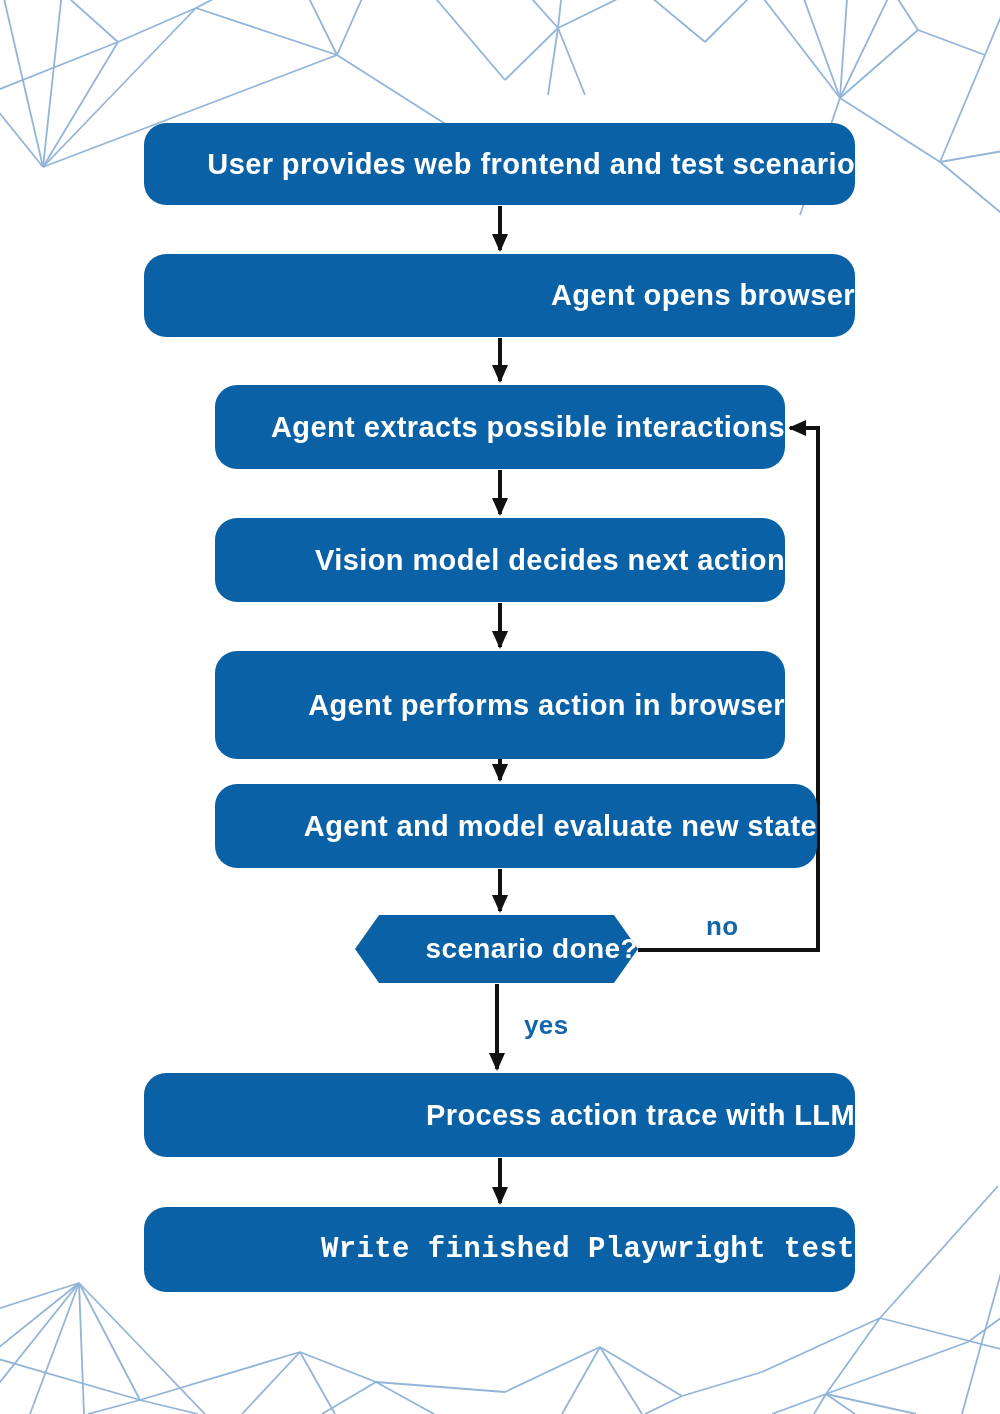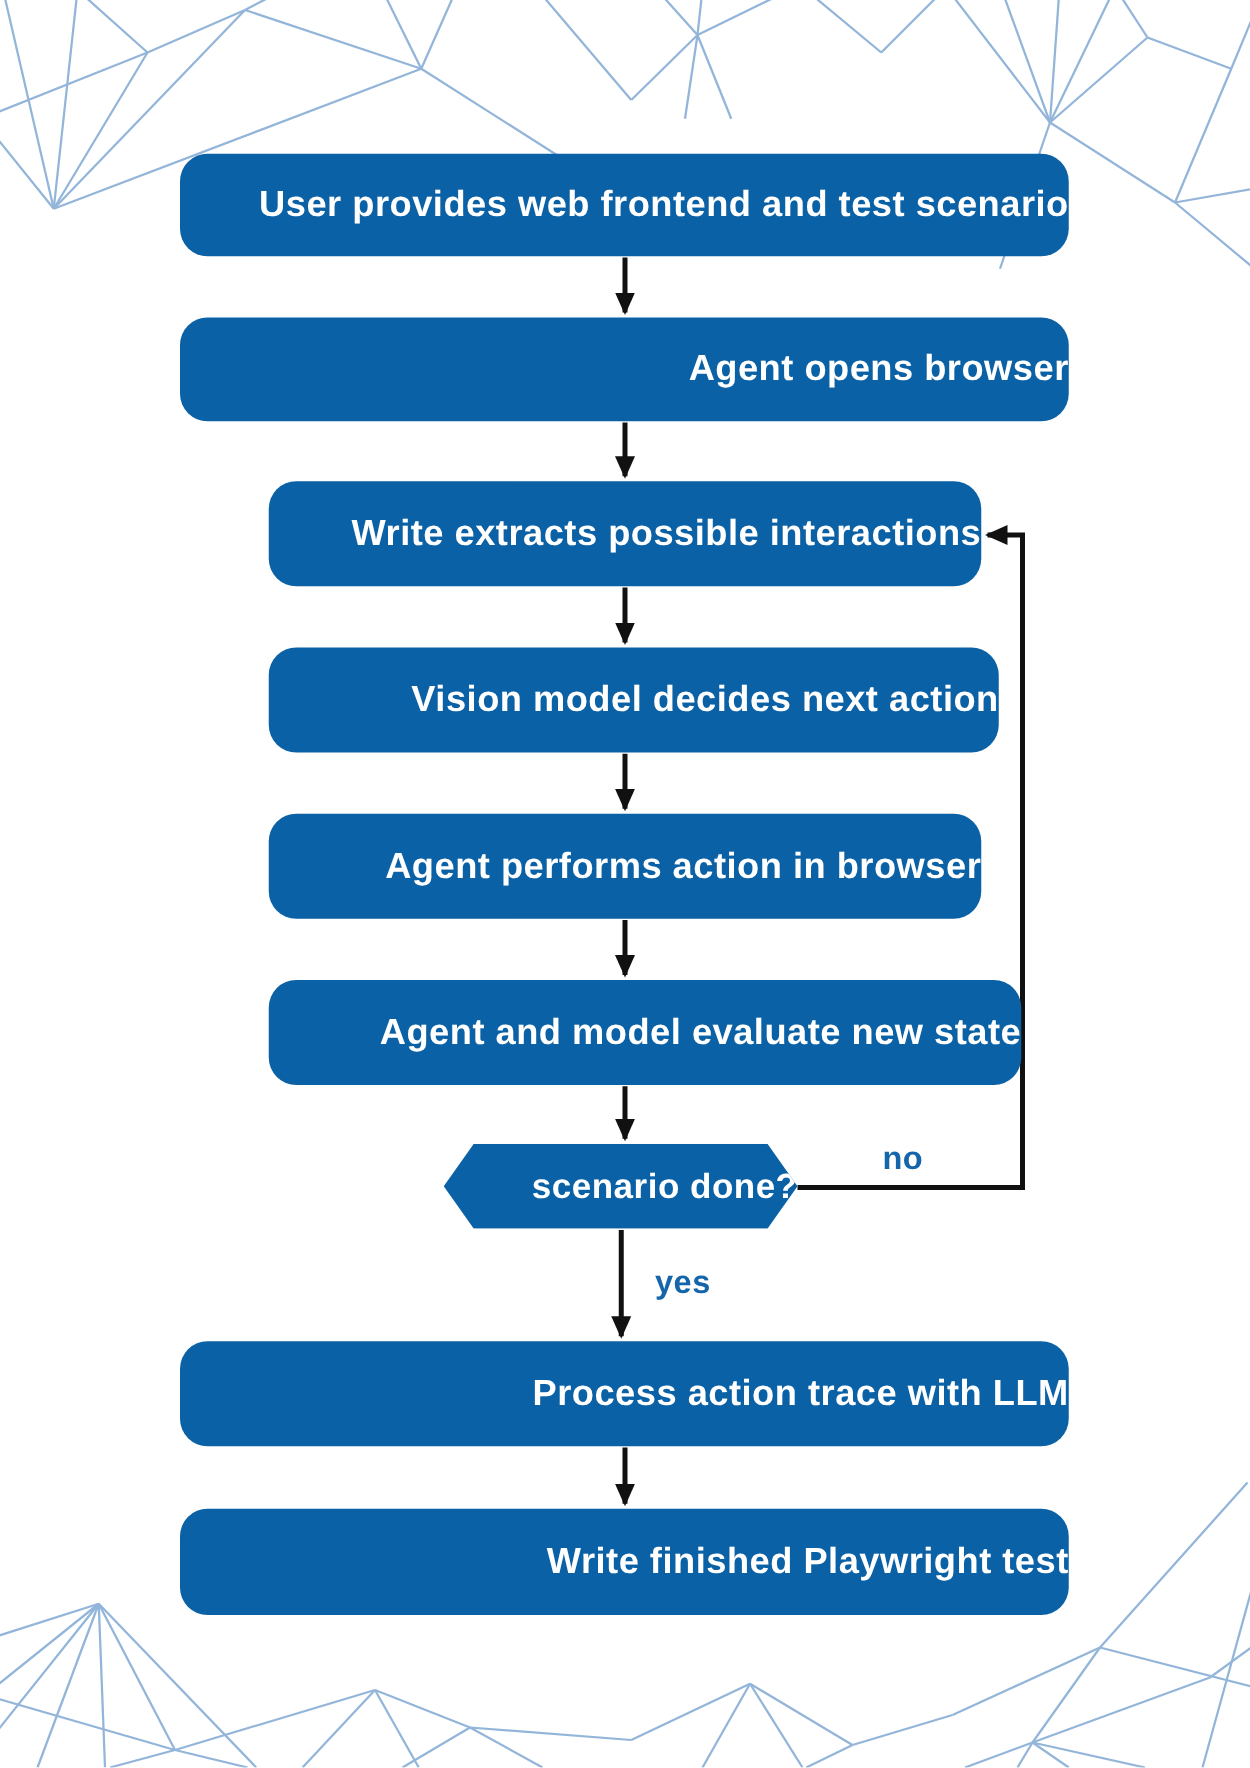--- a/index.html
+++ b/index.html
@@ -25,31 +25,31 @@
     color:var(--node_text);
     display:flex;align-items:center;justify-content:flex-end;
     text-align:center;
     font-size:29px;font-weight:700;letter-spacing:0.4px;
     z-index:2;
   }
   .rounded{border-radius:22px;}
   .n1{left:144px;top:123px;width:711px;height:82px;}
   .n2{left:144px;top:254px;width:711px;height:83px;}
   .n3{left:215px;top:385px;width:570px;height:84px;}
-  .n4{left:215px;top:518px;width:570px;height:84px;padding-left:14px;}
-  .n5{left:215px;top:651px;width:570px;height:84px;}
+  .n4{left:215px;top:518px;width:570px;height:84px;}
+  .n5{left:215px;top:651px;width:570px;height:108px;}
   .n6{left:215px;top:784px;width:570px;height:84px;padding-left:32px;}
   .n7{
     left:355px;top:915px;width:283px;height:68px;
     border-radius:0;
     clip-path:polygon(0% 50%, 8.5% 0%, 91.5% 0%, 100% 50%, 91.5% 100%, 8.5% 100%);
     font-size:28px;
   }
   .n8{left:144px;top:1073px;width:711px;height:84px;}
-  .n9{left:144px;top:1207px;width:711px;height:85px;}
+  .n9{left:144px;top:1207px;width:711px;height:85px;font-family:Liberation Mono, monospace;}
   .edge-label{
     position:absolute;z-index:2;
     color:var(--edge_label);
     font-size:26px;font-weight:700;letter-spacing:0.4px;
   }
   .yes-label{left:524px;top:1010px;}
   .no-label{left:706px;top:911px;}
 </style>
 </head>
 <body>
@@ -148,21 +148,21 @@
   <polyline points="638,950 818,950 818,428 790,428" marker-end="url(#ah)"></polyline>
 </svg>
 
 <div class="node rounded n1">
   <span>User provides web frontend and test scenario</span>
 </div>
 <div class="node rounded n2">
   <span>Agent opens browser</span>
 </div>
 <div class="node rounded n3">
-  <span>Write extracts possible interactions</span>
+  <span>Agent extracts possible interactions</span>
 </div>
 <div class="node rounded n4">
   <span>Vision model decides next action</span>
 </div>
 <div class="node rounded n5">
   <span>Agent performs action in browser</span>
 </div>
 <div class="node rounded n6">
   <span>Agent and model evaluate new state</span>
 </div>

